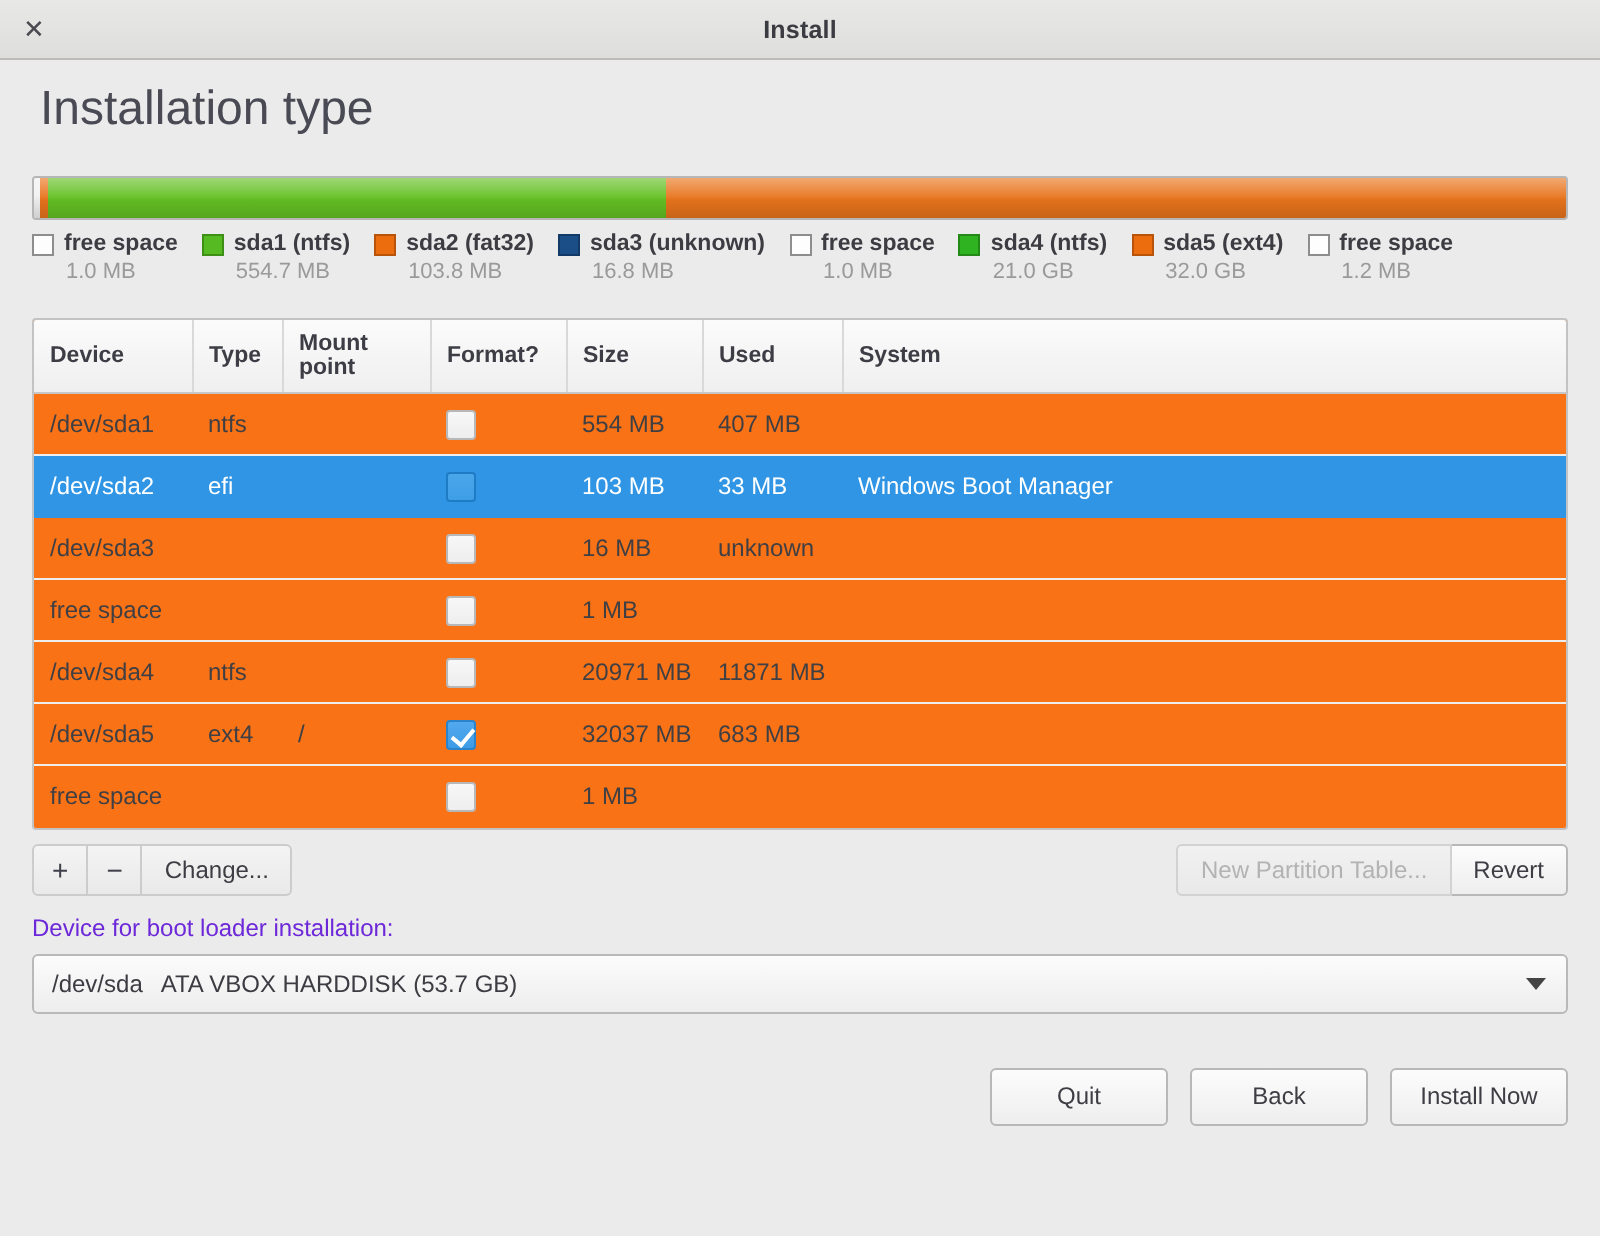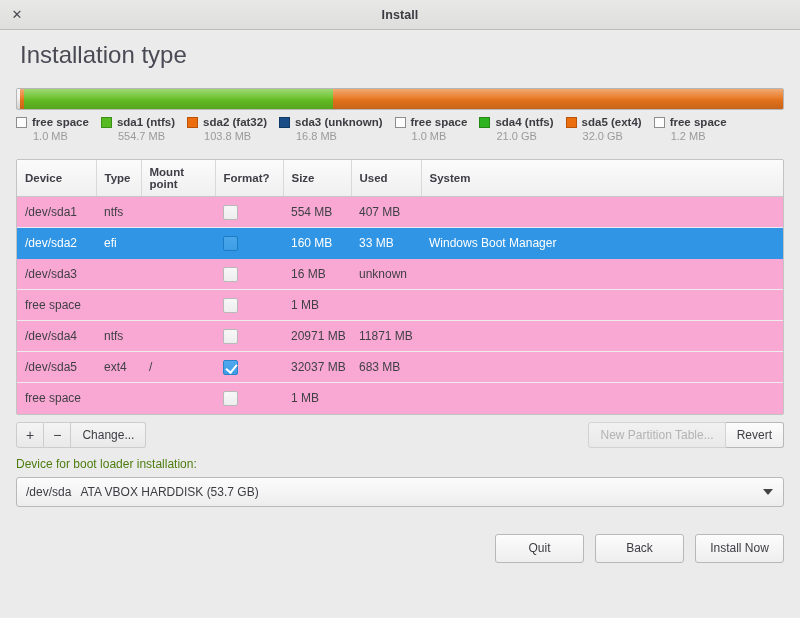--- a/index.html
+++ b/index.html
@@ -126,21 +126,21 @@
     color: #9a9a9a;
     margin-top: 2px;
     padding-left: 17px;
     white-space: nowrap;
   }
 
   
   .table-wrap {
     margin-top: 9px;
     border: 1px solid #c3c3c3;
-    background: #f9a8d4;
+    background: #f97316;
     border-radius: 2px;
     overflow: hidden;
   }
   table.parts {
     width: 100%;
     border-collapse: collapse;
     table-layout: fixed;
     font-size: 12px;
   }
   table.parts thead th {
@@ -246,21 +246,21 @@
   }
   .toolrow-right { display: flex; }
   .toolrow-right .btn { margin-left: 0; }
   .toolrow-right .btn:first-child { border-radius: 3px 0 0 3px; }
   .toolrow-right .btn:last-child { border-radius: 0 3px 3px 0; border-left-width: 0; }
 
   
   .bootloader-label {
     margin-top: 9px;
     font-size: 12px;
-    color: #4d7c0f;
+    color: #6d28d9;
   }
   .combo {
     margin-top: 6px;
     height: 30px;
     border: 1px solid #b9b9b9;
     border-radius: 3px;
     background: linear-gradient(to bottom, #fcfcfc 0%, #ededed 100%);
     display: flex;
     align-items: center;
     padding: 0 9px;
@@ -429,21 +429,21 @@
             <td>407 MB</td>
             <td></td>
           </tr>
           <tr class="selected">
             <td>/dev/sda2</td>
             <td>efi</td>
             <td></td>
             <td>
               <span class="cb"></span>
             </td>
-            <td>160 MB</td>
+            <td>103 MB</td>
             <td>33 MB</td>
             <td>Windows Boot Manager</td>
           </tr>
           <tr class="">
             <td>/dev/sda3</td>
             <td></td>
             <td></td>
             <td>
               <span class="cb"></span>
             </td>

